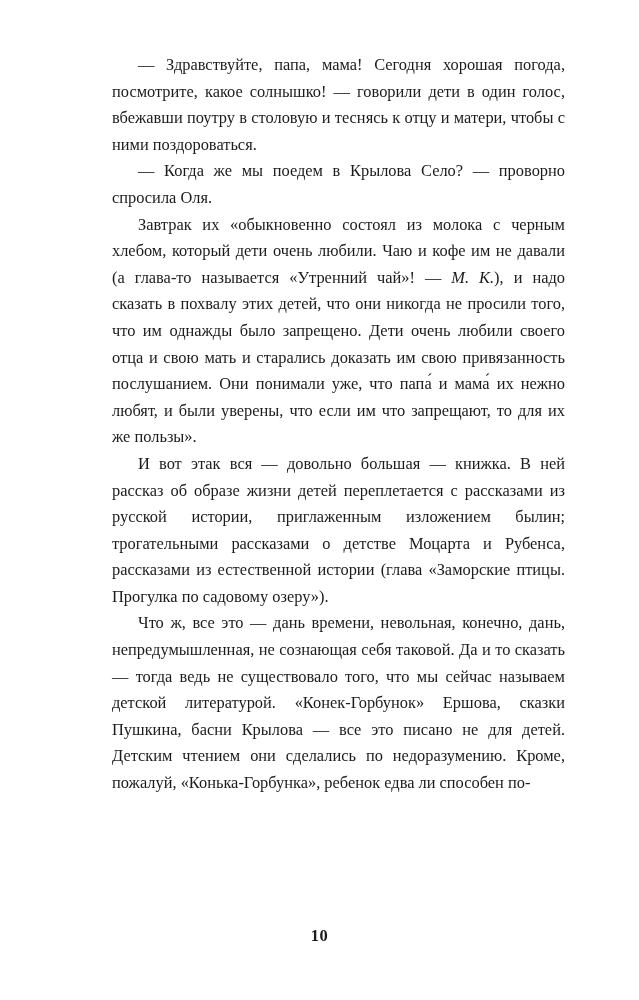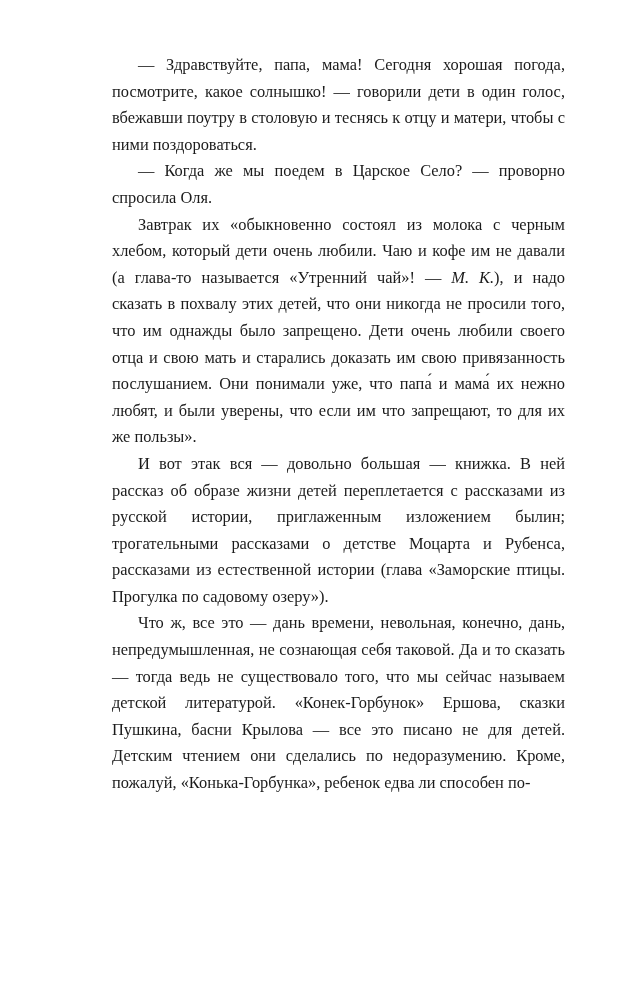--- a/index.html
+++ b/index.html
@@ -47,20 +47,21 @@
     font-style: italic;
   }
 </style>
 </head>
 <body>
 
 <div class="page">
 
   <div class="body-text">
     <p>— Здравствуйте, папа, мама! Сегодня хорошая погода, посмотрите, какое солнышко! — говорили дети в один голос, вбежавши поутру в столовую и теснясь к отцу и матери, чтобы с ними поздороваться.</p>
-    <p>— Когда же мы поедем в Царское Село? — проворно спросила Оля.</p>
+    <p>— Когда же мы поедем в Крылова Село? — проворно спросила Оля.</p>
     <p>Завтрак их «обыкновенно состоял из молока с черным хлебом, который дети очень любили. Чаю и кофе им не давали (а глава-то называется «Утренний чай»! — <i>М. К.</i>), и надо сказать в похвалу этих детей, что они никогда не просили того, что им однажды было запрещено. Дети очень любили своего отца и свою мать и старались доказать им свою привязанность послушанием. Они понимали уже, что папа́ и мама́ их нежно любят, и были уверены, что если им что запрещают, то для их же пользы».</p>
     <p>И вот этак вся — довольно большая — книжка. В ней рассказ об образе жизни детей переплетается с рассказами из русской истории, приглаженным изложением былин; трогательными рассказами о детстве Моцарта и Рубенса, рассказами из естественной истории (глава «Заморские птицы. Прогулка по садовому озеру»).</p>
     <p>Что ж, все это — дань времени, невольная, конечно, дань, непредумышленная, не сознающая себя таковой. Да и то сказать — тогда ведь не существовало того, что мы сейчас называем детской литературой. «Конек-Горбунок» Ершова, сказки Пушкина, басни Крылова — все это писано не для детей. Детским чтением они сделались по недоразумению. Кроме, пожалуй, «Конька-Горбунка», ребенок едва ли способен по-</p>
   </div>
 
+  <div class="page-number">10</div>
 
 </div>
 
 </body></html>

